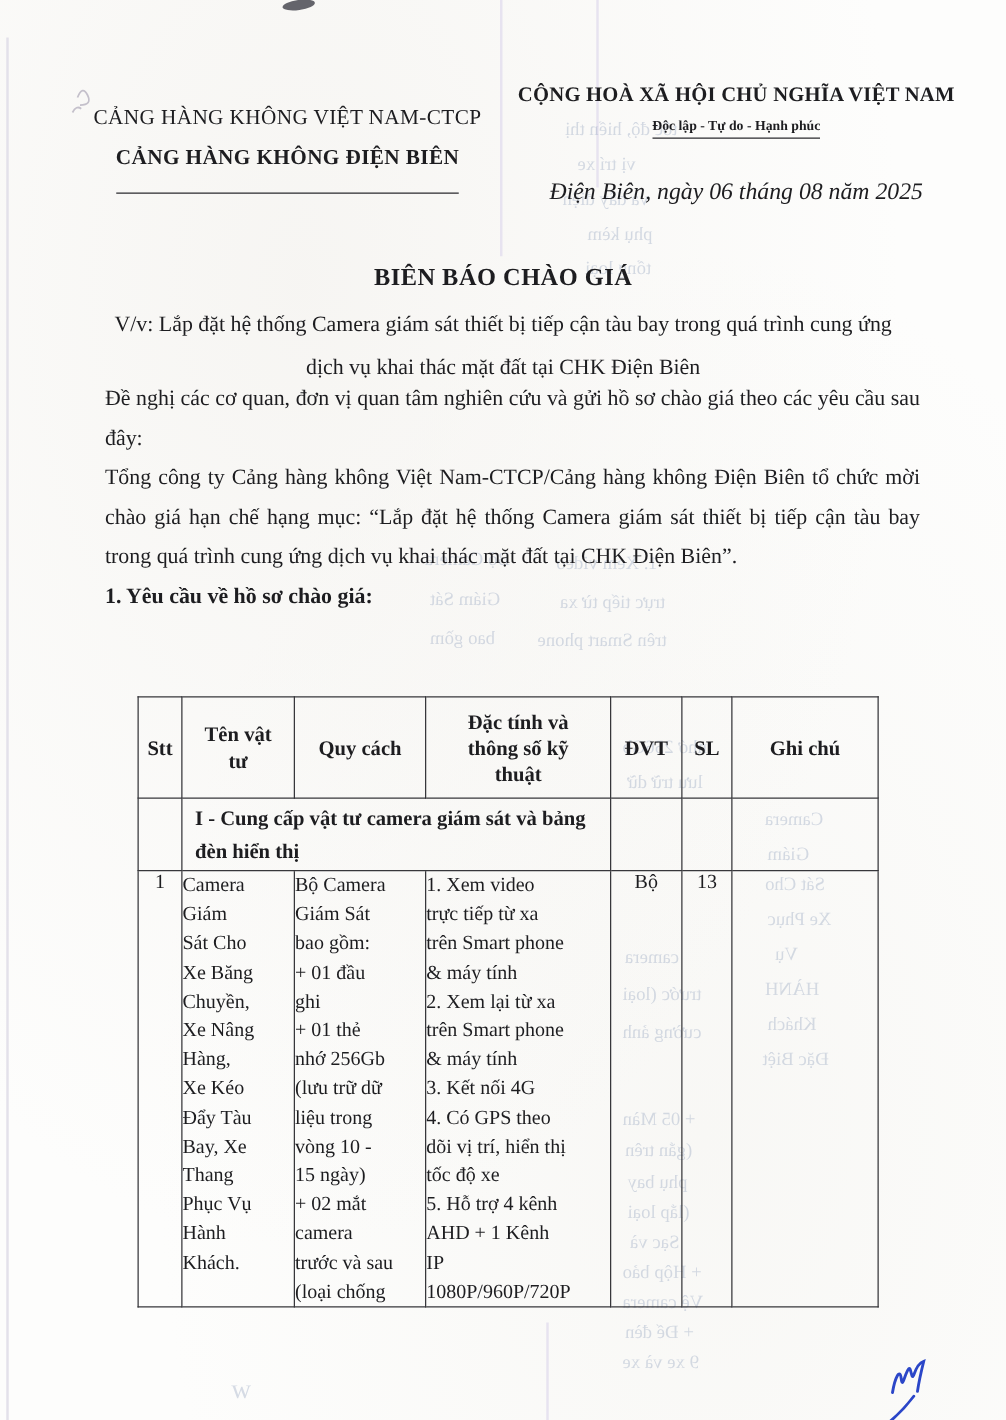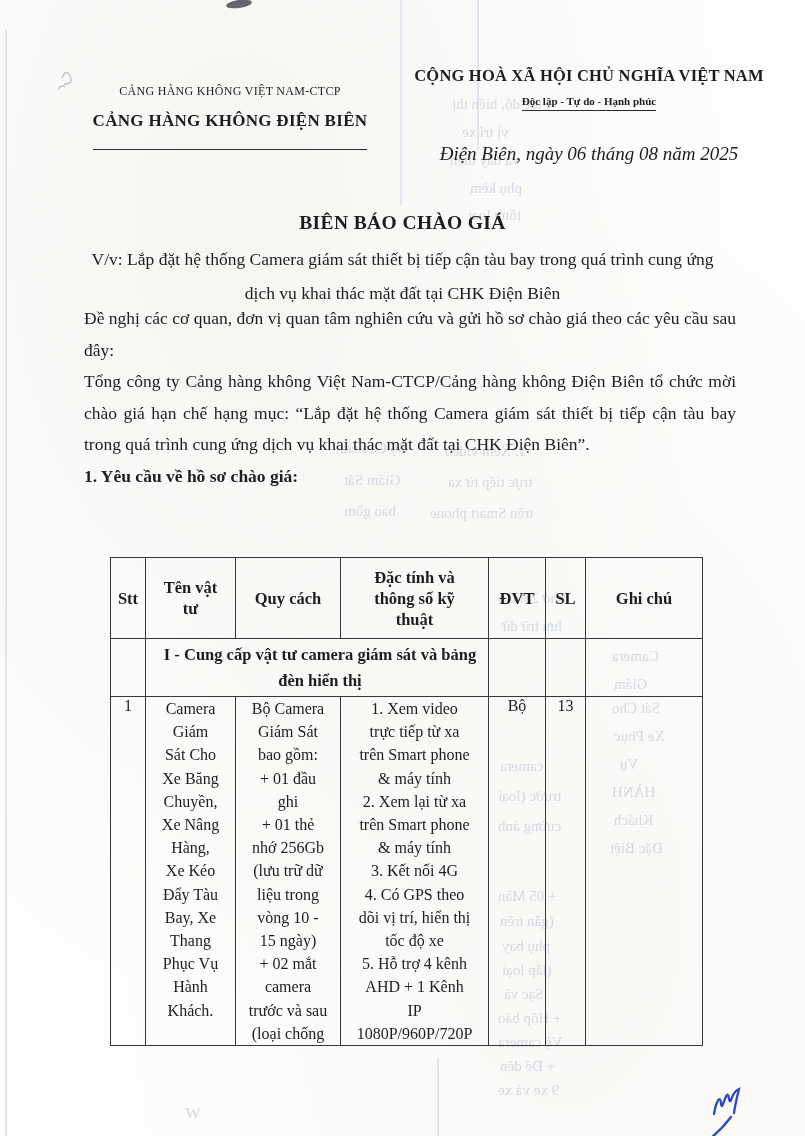--- a/index.html
+++ b/index.html
@@ -12,21 +12,21 @@
     font-family:"Liberation Serif","DejaVu Serif",serif;
     color:#1d1d20;
   }
   
   .edge-line{position:absolute;background:#e3e1ea;}
   .fold-line{position:absolute;background:#e7e3f0;}
   .smudge{position:absolute;background:#4a4a52;border-radius:50%;opacity:.85;transform:rotate(-8deg);}
   
   .hdr-left{position:absolute;left:55px;top:70px;width:350px;text-align:center;}
   .hdr-left .l1{font-size:17px;letter-spacing:.5px;}
-  .hdr-left .l2{font-size:12px;margin-top:14px;letter-spacing:.3px;}
+  .hdr-left .l2{font-size:17px;margin-top:14px;letter-spacing:.3px;}
   .hdr-left .l3{font-size:17px;font-weight:bold;margin-top:12px;display:inline-block;
     border-bottom:1.6px solid #2a2a2e;padding-bottom:18px;letter-spacing:.3px;}
   .hdr-right{position:absolute;left:388px;top:66px;width:402px;text-align:center;}
   .hdr-right .l1{font-size:16.5px;font-weight:bold;letter-spacing:.2px;}
   .hdr-right .l2{font-size:11px;font-weight:bold;display:inline-block;margin-top:9px;
     border-bottom:1.6px solid #2a2a2e;padding-bottom:3px;}
   .hdr-right .dateline{font-size:19px;font-style:italic;margin-top:32px;}
   
   .doc-title{position:absolute;left:0;top:212px;width:805px;text-align:center;
     font-size:19.5px;font-weight:bold;letter-spacing:.4px;}
@@ -34,21 +34,21 @@
   .subject.s1{top:249px;}
   .subject.s2{top:283px;}
   
   .body-text{position:absolute;left:84px;top:303px;width:652px;
     font-size:17.5px;line-height:31.5px;}
   .body-text p{margin:0;text-align:justify;}
   .body-text .h1{font-weight:bold;text-align:left;}
   
   .quote-table{position:absolute;left:110px;top:557px;border-collapse:collapse;table-layout:fixed;}
   .quote-table td{border:1.7px solid #37373b;vertical-align:top;padding:0;font-size:16px;
-    overflow:hidden;text-align:center;}
+    overflow:hidden;}
   .quote-table .th{font-weight:bold;text-align:center;vertical-align:middle;line-height:21px;
     font-size:16.5px;padding:2px 1px;}
   .quote-table .section-cell{font-weight:bold;font-size:16.5px;line-height:26px;
     padding:3px 4px 2px 10px;vertical-align:middle;}
   .cell-pre{white-space:pre-line;line-height:23.2px;padding:5px 2px 0 7px;}
   .cell-mid{text-align:center;vertical-align:middle;}
   
   .bleed-layer{position:absolute;left:0;top:0;width:805px;height:1136px;pointer-events:none;}
   .bleed-layer span{position:absolute;font-family:"Liberation Serif",serif;
     color:#7d90b2;opacity:.30;filter:blur(.6px);transform:scaleX(-1);white-space:nowrap;}

